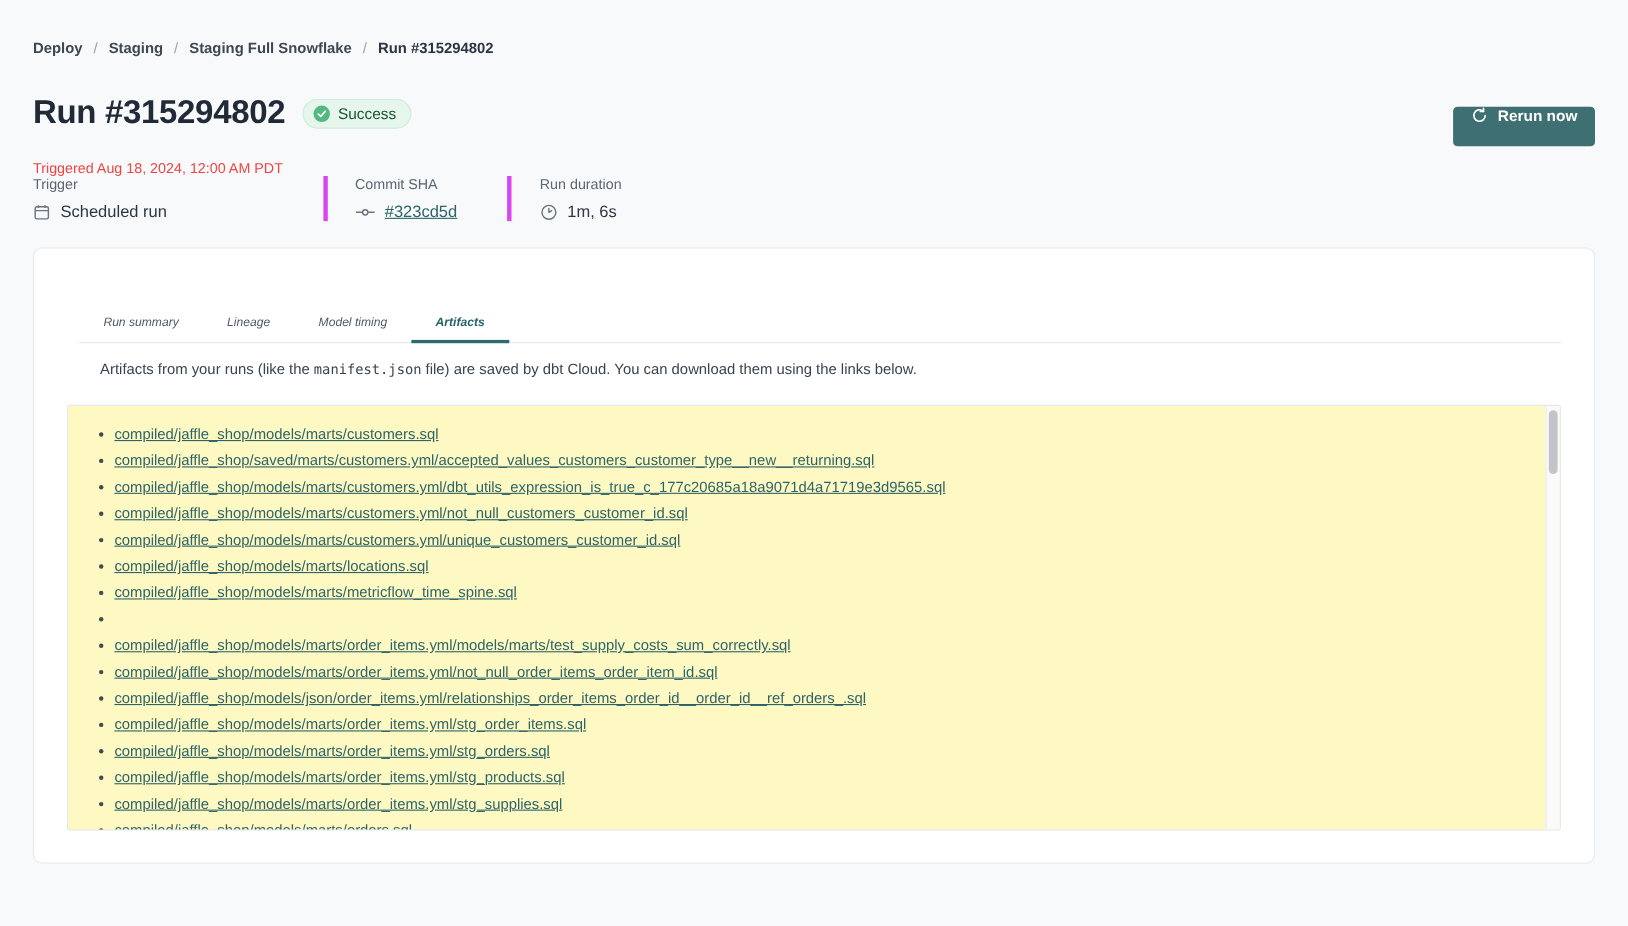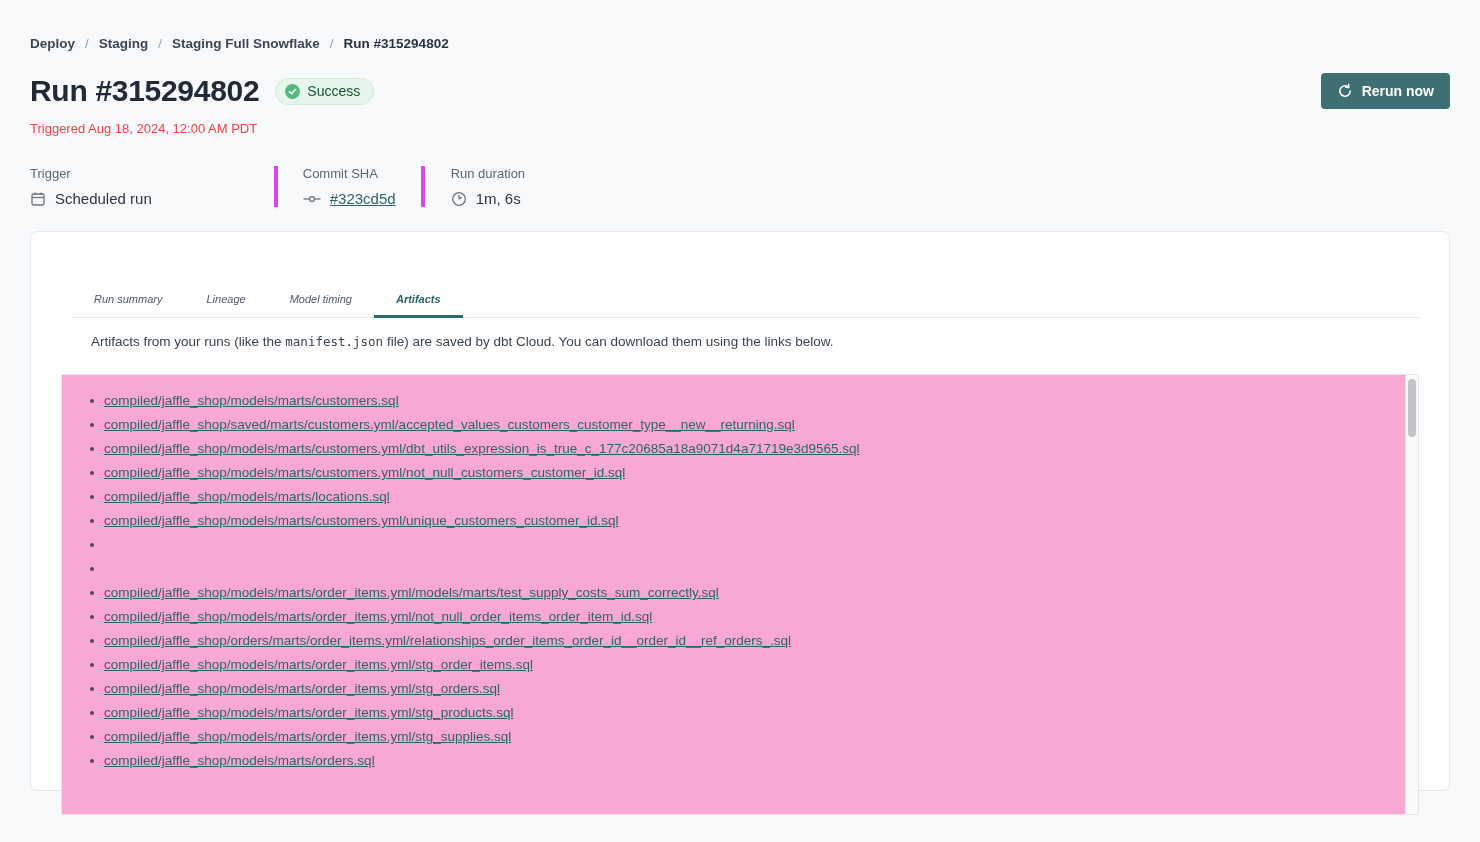--- a/index.html
+++ b/index.html
@@ -20,27 +20,27 @@
   .crumb-current { color:#2a3442; }
 
   
   .header-row { margin-top:22px; display:flex; align-items:center; justify-content:space-between; }
   .header-left { display:flex; align-items:center; gap:16px; }
   .page-title { font-size:30px; font-weight:700; color:#212a37; letter-spacing:-0.3px; }
   .status-badge { display:inline-flex; align-items:center; gap:7px; height:27px; padding:0 13px 0 9px;
     background:#e7f6ec; border:1px solid #cdecd9; border-radius:14px; color:#14532d; font-size:14px; }
   .check-circle { width:15px; height:15px; border-radius:50%; background:#54b981; display:inline-flex; align-items:center; justify-content:center; }
   .check-circle svg { display:block; }
-  .rerun-btn { display:inline-flex; align-items:center; gap:9px; height:36px; padding:0 16px;
+  .rerun-btn { display:inline-flex; align-items:flex-start; gap:9px; height:36px; padding:0 16px;
     background:#3e7073; color:#fff; border:none; border-radius:4px; font-size:14px; font-weight:700;
-    font-family:"Liberation Sans", sans-serif; cursor:pointer; }
+    font-family:"Liberation Sans", sans-serif; cursor:pointer;margin-top:24px; }
   .triggered { margin-top:12px; font-size:13px; color:#ef4444; }
 
   
-  .meta-row { margin-top:30px; display:flex; }
+  .meta-row { display:flex;gap:20px; }
   .meta-col { display:flex; flex-direction:column; }
   .meta-col + .meta-col { border-left:4px solid #d946ef; }
   .meta-col-1 { padding-right:122px; }
   .meta-col-2 { padding-left:25px; padding-right:25px; }
   .meta-col-3 { padding-left:26px; }
   .meta-label { font-size:13px; color:#5c6672; }
   .meta-value { margin-top:9px; display:flex; align-items:center; gap:9px; font-size:15px; color:#2b3643; }
   .meta-icon { color:#6a737e; display:inline-flex; }
   .commit-link { color:#2e6468; text-decoration:underline; cursor:pointer; }
 
@@ -52,22 +52,22 @@
   .tab-bar { display:flex; margin-left:11px; border-bottom:1px solid #e3e6ea; position:relative; width:calc(100% - 11px); }
   .tab { padding:9px 22px 12px 22px; font-size:11px; color:#4f5a66; cursor:pointer; position:relative;font-style:italic; }
   .tab.active { color:#26646a; font-weight:700; }
   .tab.active::after { content:""; position:absolute; left:0; right:0; bottom:-1px; height:3px; background:#2c6a6e; }
 
   
   .artifacts-desc { margin-top:16px; font-size:13.5px; color:#39434f;margin-left:30px; }
   .artifacts-desc code { font-family:"DejaVu Sans Mono", monospace; font-size:12.5px; color:#39434f; }
 
   
-  .list-box { margin-top:25px; position:relative; height:441px; border:1px solid #e4e7ea;
-    border-radius:2px; background:#f9a8d4; overflow:hidden; }
+  .list-box { margin-top:25px; position:relative; height:387px; border:1px solid #e4e7ea;
+    border-radius:2px; background:#fef9c3; overflow:hidden; }
   .list-inner { padding:14px 40px 0 28px; }
   .artifact-row { display:flex; align-items:baseline; height:24px; line-height:24px; white-space:nowrap; }
   .bullet { width:4px; height:4px; border-radius:50%; background:#3f4a56; margin-right:10px; flex:none; align-self:center; }
   .artifact-link { font-size:13.5px; color:#2e6468; text-decoration:underline; cursor:pointer; }
   
   .scrollbar-track { position:absolute; top:0; right:0; width:13px; height:100%;
     background:#fafafa; border-left:1px solid #ececee; }
   .scrollbar-thumb { position:absolute; top:4px; left:2px; width:8px; height:58px; border-radius:4px; background:#c2c4c7; cursor:pointer; }
 </style>
 </head>
@@ -176,43 +176,44 @@
           <div class="artifact-row">
             <span class="bullet"></span>
             <a class="artifact-link">compiled/jaffle_shop/models/marts/customers.yml/dbt_utils_expression_is_true_c_177c20685a18a9071d4a71719e3d9565.sql</a>
           </div>
           <div class="artifact-row">
             <span class="bullet"></span>
             <a class="artifact-link">compiled/jaffle_shop/models/marts/customers.yml/not_null_customers_customer_id.sql</a>
           </div>
           <div class="artifact-row">
             <span class="bullet"></span>
+            <a class="artifact-link">compiled/jaffle_shop/models/marts/customers.yml/unique_customers_customer_id.sql</a>
+          </div>
+          <div class="artifact-row">
+            <span class="bullet"></span>
             <a class="artifact-link">compiled/jaffle_shop/models/marts/locations.sql</a>
           </div>
           <div class="artifact-row">
             <span class="bullet"></span>
-            <a class="artifact-link">compiled/jaffle_shop/models/marts/customers.yml/unique_customers_customer_id.sql</a>
-          </div>
-          <div class="artifact-row">
-            <span class="bullet"></span>
+            <a class="artifact-link">compiled/jaffle_shop/models/marts/metricflow_time_spine.sql</a>
           </div>
           <div class="artifact-row">
             <span class="bullet"></span>
           </div>
           <div class="artifact-row">
             <span class="bullet"></span>
             <a class="artifact-link">compiled/jaffle_shop/models/marts/order_items.yml/models/marts/test_supply_costs_sum_correctly.sql</a>
           </div>
           <div class="artifact-row">
             <span class="bullet"></span>
             <a class="artifact-link">compiled/jaffle_shop/models/marts/order_items.yml/not_null_order_items_order_item_id.sql</a>
           </div>
           <div class="artifact-row">
             <span class="bullet"></span>
-            <a class="artifact-link">compiled/jaffle_shop/orders/marts/order_items.yml/relationships_order_items_order_id__order_id__ref_orders_.sql</a>
+            <a class="artifact-link">compiled/jaffle_shop/models/json/order_items.yml/relationships_order_items_order_id__order_id__ref_orders_.sql</a>
           </div>
           <div class="artifact-row">
             <span class="bullet"></span>
             <a class="artifact-link">compiled/jaffle_shop/models/marts/order_items.yml/stg_order_items.sql</a>
           </div>
           <div class="artifact-row">
             <span class="bullet"></span>
             <a class="artifact-link">compiled/jaffle_shop/models/marts/order_items.yml/stg_orders.sql</a>
           </div>
           <div class="artifact-row">

